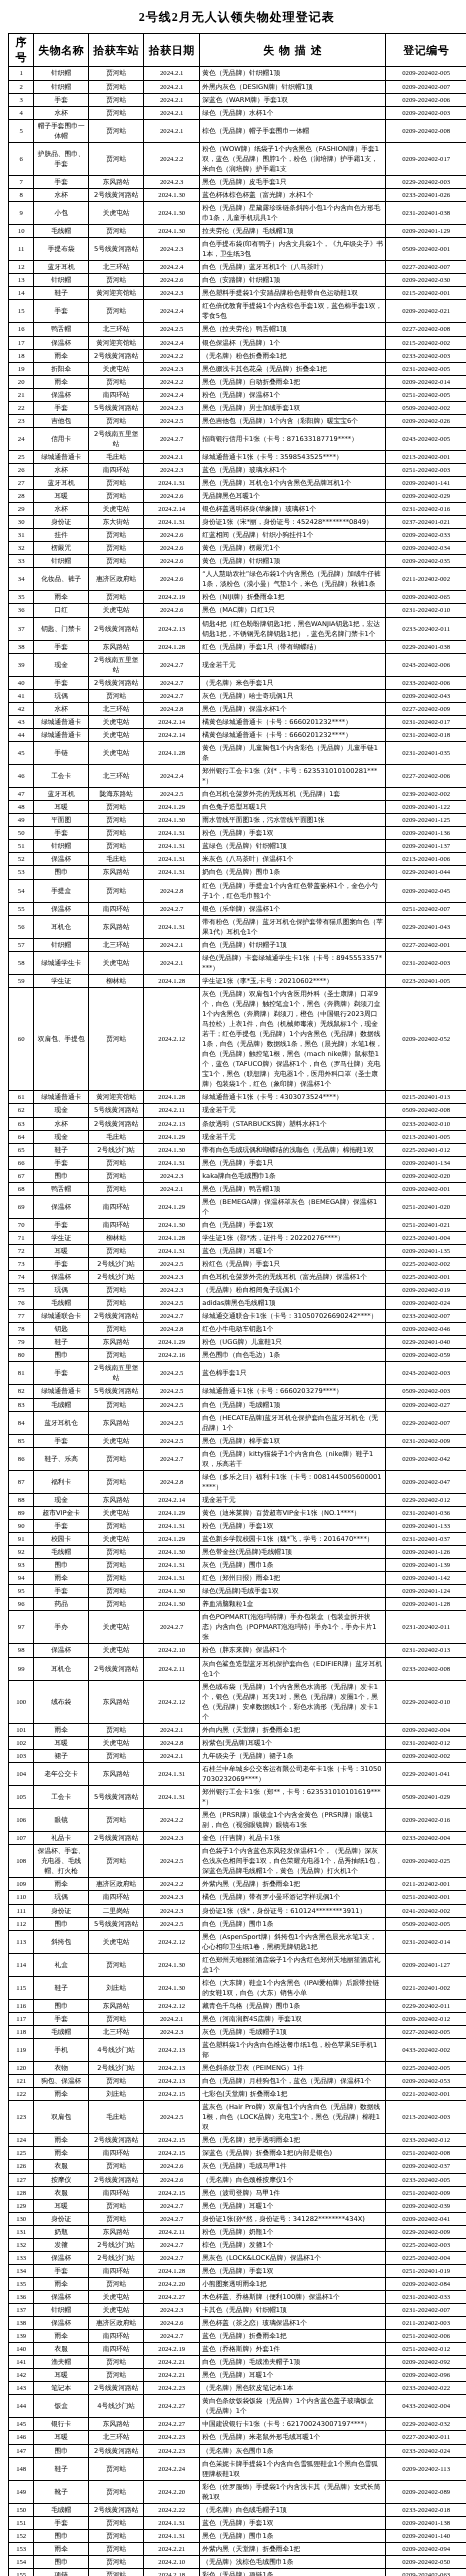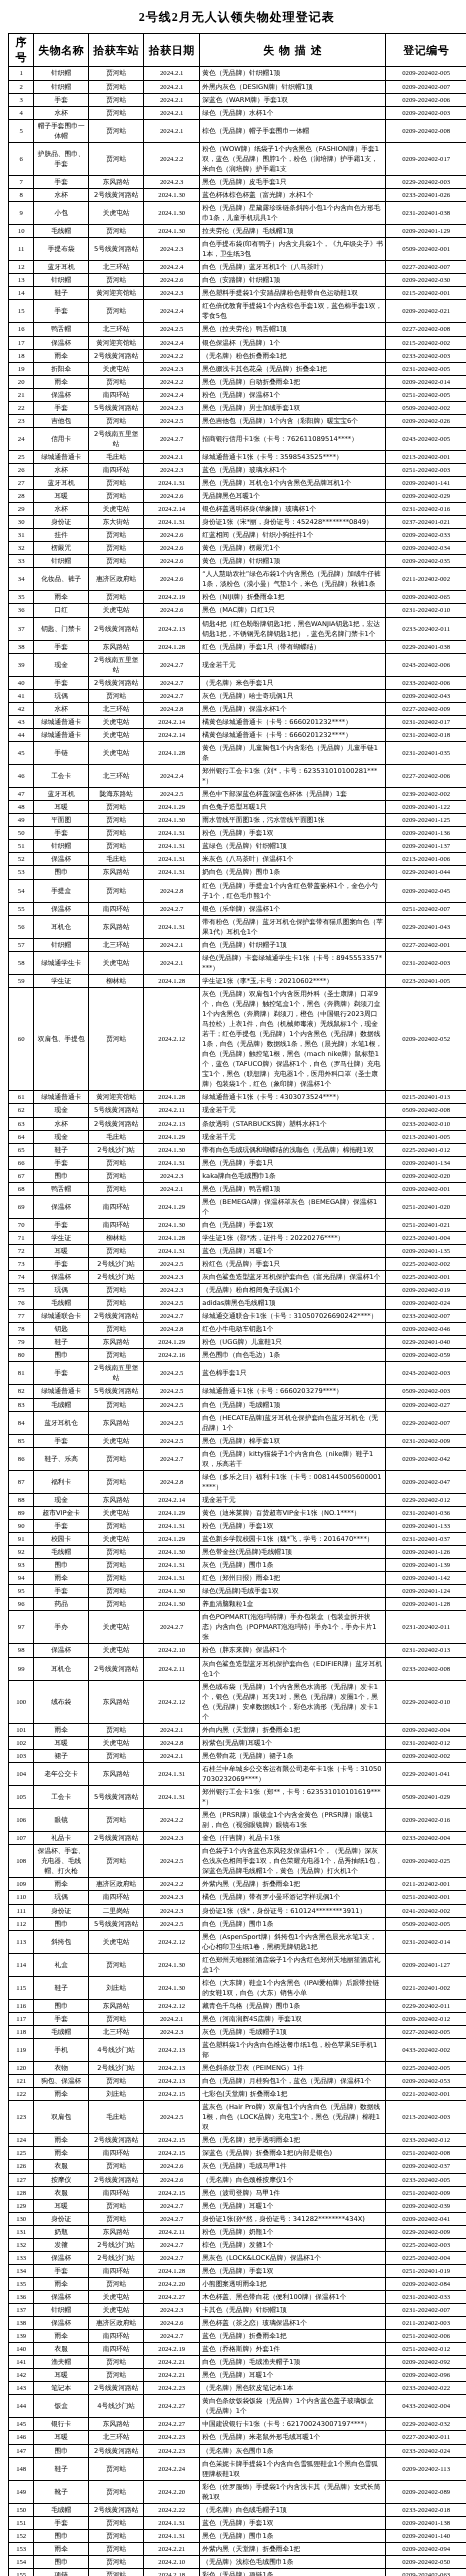--- a/index.html
+++ b/index.html
@@ -229,21 +229,21 @@
           <td class="center">贾河站</td>
           <td class="center num-font">2024.2.5</td>
           <td class="desc">黑色吉他包（无品牌）1个内含（彩阳牌）暖宝宝6个</td>
           <td class="center num-font">0209-202402-026</td>
         </tr>
         <tr>
           <td class="center num-font">24</td>
           <td class="center">信用卡</td>
           <td class="center">2号线南五里堡站</td>
           <td class="center num-font">2024.2.7</td>
-          <td class="desc">招商银行信用卡1张（卡号：762611089514****）</td>
+          <td class="desc">招商银行信用卡1张（卡号：871633187719****）</td>
           <td class="center num-font">0243-202402-005</td>
         </tr>
         <tr>
           <td class="center num-font">25</td>
           <td class="center">绿城通普通卡</td>
           <td class="center">毛庄站</td>
           <td class="center num-font">2024.2.1</td>
           <td class="desc">绿城通普通卡1张（卡号：3598543525****）</td>
           <td class="center num-font">0213-202402-001</td>
         </tr>
@@ -413,21 +413,21 @@
           <td class="center">北三环站</td>
           <td class="center num-font">2024.2.4</td>
           <td class="desc">郑州银行工会卡1张（刘*，卡号：623531010100281****）</td>
           <td class="center num-font">0227-202402-006</td>
         </tr>
         <tr>
           <td class="center num-font">47</td>
           <td class="center">蓝牙耳机</td>
           <td class="center">陇海东路站</td>
           <td class="center num-font">2024.2.5</td>
-          <td class="desc">黑色中下部深蓝色杯盖深蓝色杯体（无品牌）1套</td>
+          <td class="desc">白色耳机仓菠萝外壳的无线耳机（无品牌）1套</td>
           <td class="center num-font">0239-202402-002</td>
         </tr>
         <tr>
           <td class="center num-font">48</td>
           <td class="center">耳暖</td>
           <td class="center">贾河站</td>
           <td class="center num-font">2024.1.29</td>
           <td class="desc">白色兔子造型耳暖1只</td>
           <td class="center num-font">0209-202401-122</td>
         </tr>
@@ -629,21 +629,21 @@
           <td class="center">2号线沙门站</td>
           <td class="center num-font">2024.2.5</td>
           <td class="desc">粉红色（无品牌）手套1只</td>
           <td class="center num-font">0225-202402-002</td>
         </tr>
         <tr>
           <td class="center num-font">74</td>
           <td class="center">保温杯</td>
           <td class="center">2号线沙门站</td>
           <td class="center num-font">2024.2.3</td>
-          <td class="desc">灰白色鲨鱼造型蓝牙耳机保护套白色（富光品牌）保温杯1个</td>
+          <td class="desc">白色耳机仓菠萝外壳的无线耳机（富光品牌）保温杯1个</td>
           <td class="center num-font">0225-202402-001</td>
         </tr>
         <tr>
           <td class="center num-font">75</td>
           <td class="center">玩偶</td>
           <td class="center">贾河站</td>
           <td class="center num-font">2024.2.3</td>
           <td class="desc">（无品牌）粉白相间兔子玩偶1个</td>
           <td class="center num-font">0209-202402-019</td>
         </tr>
@@ -861,21 +861,21 @@
           <td class="center">关虎屯站</td>
           <td class="center num-font">2024.2.8</td>
           <td class="desc">粉紫色(无品牌)耳暖1个</td>
           <td class="center num-font">0231-202402-012</td>
         </tr>
         <tr>
           <td class="center num-font">103</td>
           <td class="center">裙子</td>
           <td class="center">贾河站</td>
           <td class="center num-font">2024.2.1</td>
-          <td class="desc">黑色带白花（无品牌）裙子1条</td>
+          <td class="desc">九年级尖子（无品牌）裙子1条</td>
           <td class="center num-font">0209-202402-002</td>
         </tr>
         <tr>
           <td class="center num-font">104</td>
           <td class="center">老年公交卡</td>
           <td class="center">东风路站</td>
           <td class="center num-font">2024.1.31</td>
           <td class="desc">石桂兰中牟城乡公交客运有限公司老年卡1张（卡号：310507030232069****）</td>
           <td class="center num-font">0229-202401-041</td>
         </tr>
@@ -1125,21 +1125,21 @@
           <td class="center">贾河站</td>
           <td class="center num-font">2024.2.20</td>
           <td class="desc">小熊图案透明雨伞1把</td>
           <td class="center num-font">0209-202402-084</td>
         </tr>
         <tr>
           <td class="center num-font">136</td>
           <td class="center">保温杯</td>
           <td class="center">关虎屯站</td>
           <td class="center num-font">2024.2.27</td>
-          <td class="desc">木色杯盖、黑色带白花（便利100牌）保温杯1个</td>
+          <td class="desc">木色杯盖、乔格斯牌（便利100牌）保温杯1个</td>
           <td class="center num-font">0231-202402-033</td>
         </tr>
         <tr>
           <td class="center num-font">137</td>
           <td class="center">针织帽</td>
           <td class="center">关虎屯站</td>
           <td class="center num-font">2024.2.3</td>
           <td class="desc">卡其色（无品牌）针织帽1顶</td>
           <td class="center num-font">0231-202402-007</td>
         </tr>

